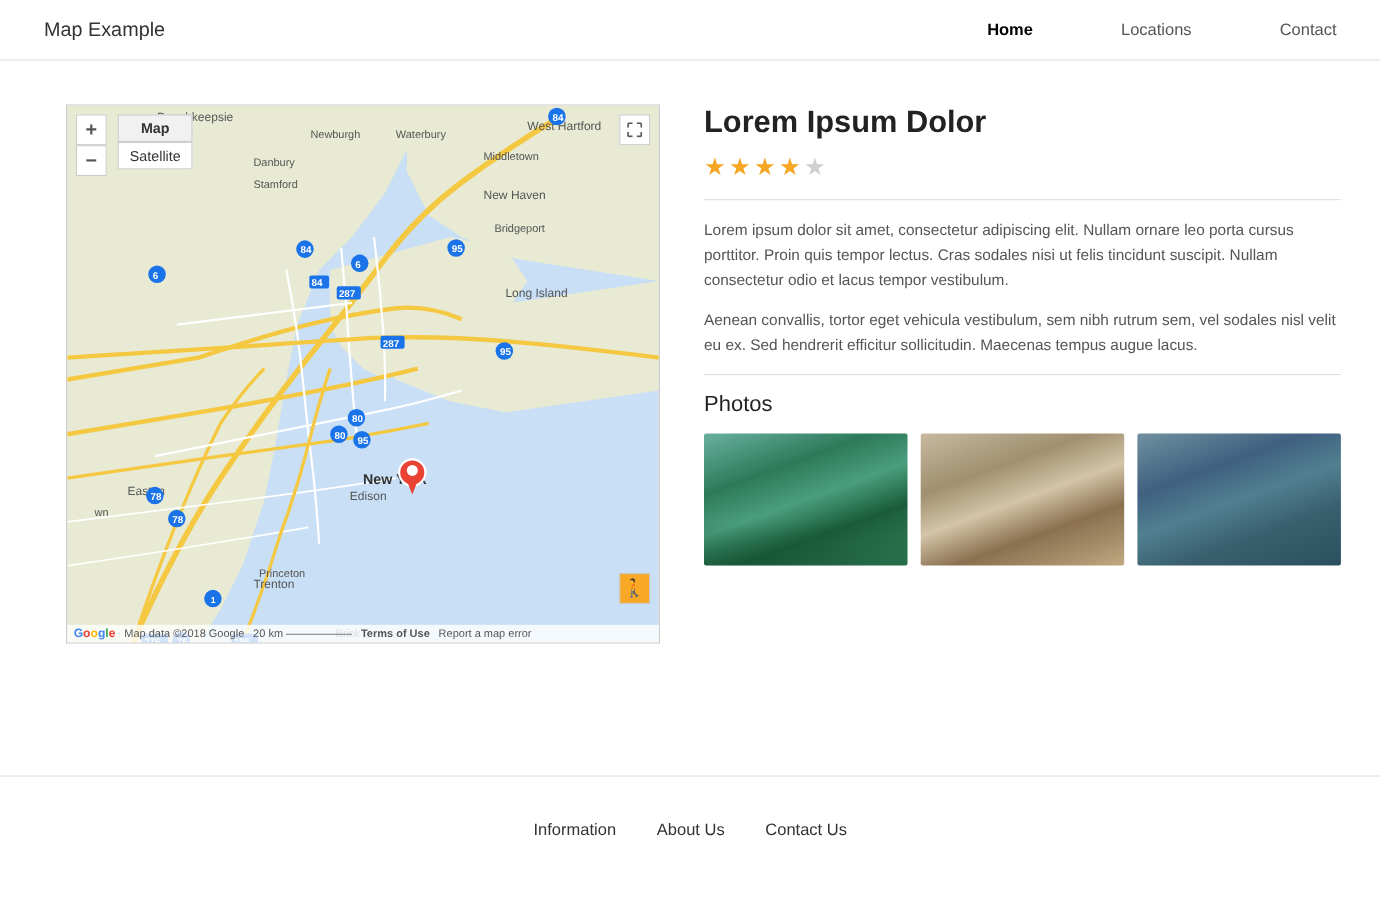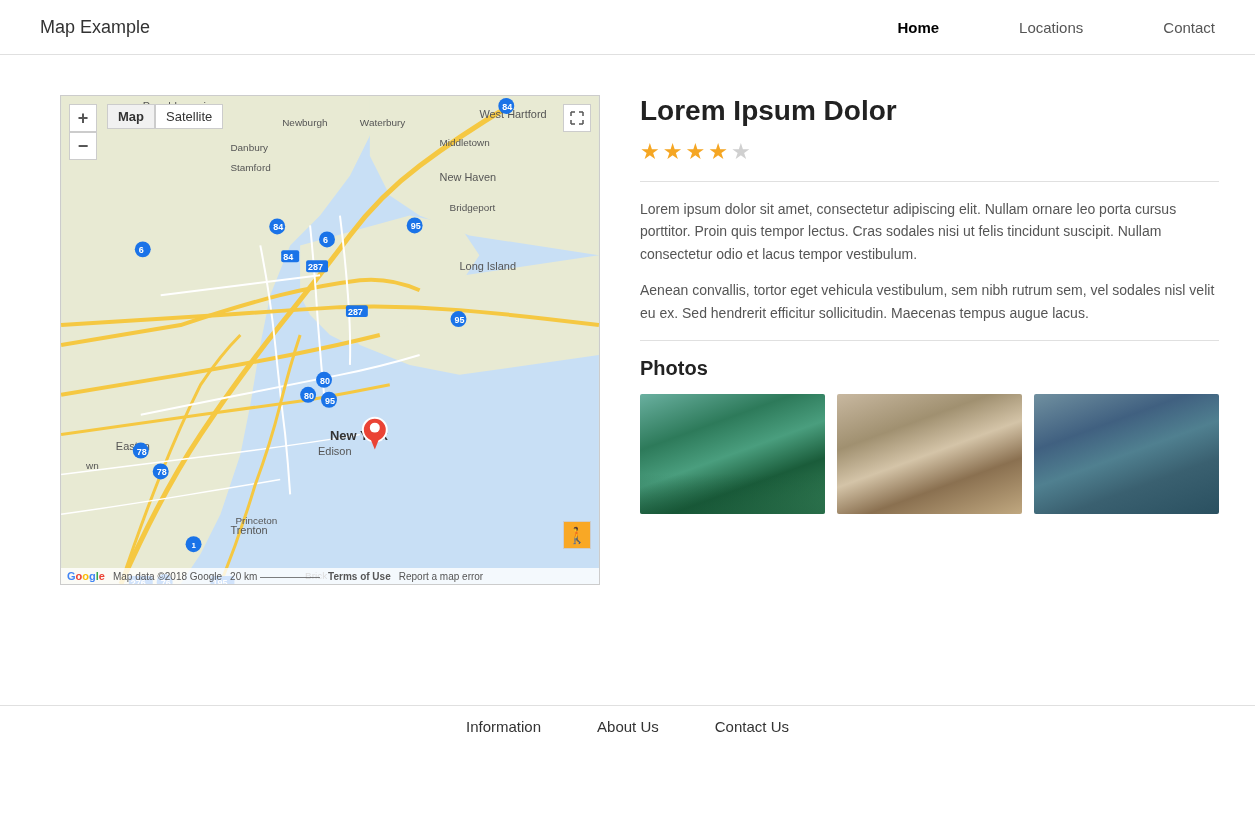--- a/index.html
+++ b/index.html
@@ -67,20 +67,21 @@
       cursor: pointer;
       font-weight: bold;
       color: #555;
     }
     .map-type-controls {
       position: absolute;
       top: 8px;
       left: 46px;
       display: flex;
       z-index: 10;
+      flex-direction: column;
     }
     .map-type-btn {
       padding: 4px 10px;
       font-size: 13px;
       background: #fff;
       border: 1px solid #ccc;
       cursor: pointer;
       color: #333;
     }
     .map-type-btn.active { background: #f1f1f1; font-weight: bold; }
@@ -171,21 +172,21 @@
       margin: 16px 0;
     }
     .info-text {
       font-size: 14px;
       color: #555;
       line-height: 1.6;
       margin-bottom: 14px;
     }
     .photos-title {
       font-size: 20px;
-      font-weight: bold;
+      font-weight: normal;
       color: #222;
       margin-bottom: 14px;
     }
     .photos-grid {
       display: flex;
       gap: 12px;
     }
     .photo-thumb {
       width: 185px;
       height: 120px;
@@ -207,24 +208,24 @@
     .photo-2 {
       background: linear-gradient(160deg, #c8b8a0 0%, #a09070 30%, #d4c4a8 50%, #8a7050 70%, #c0a880 100%);
     }
     .photo-3 {
       background: linear-gradient(160deg, #7090a0 0%, #406080 30%, #508090 50%, #3a6070 70%, #2a5060 100%);
     }
 
     
     footer {
       border-top: 1px solid #e0e0e0;
-      padding: 12px;
+      padding: 40px;
       display: flex;
       justify-content: center;
-      gap: 56px;
+      gap: 37px;
       margin-top: 80px;
     }
     .footer-link {
       font-size: 15px;
       color: #333;
       text-decoration: none;
       cursor: pointer;
     }
   </style>
 </head>

